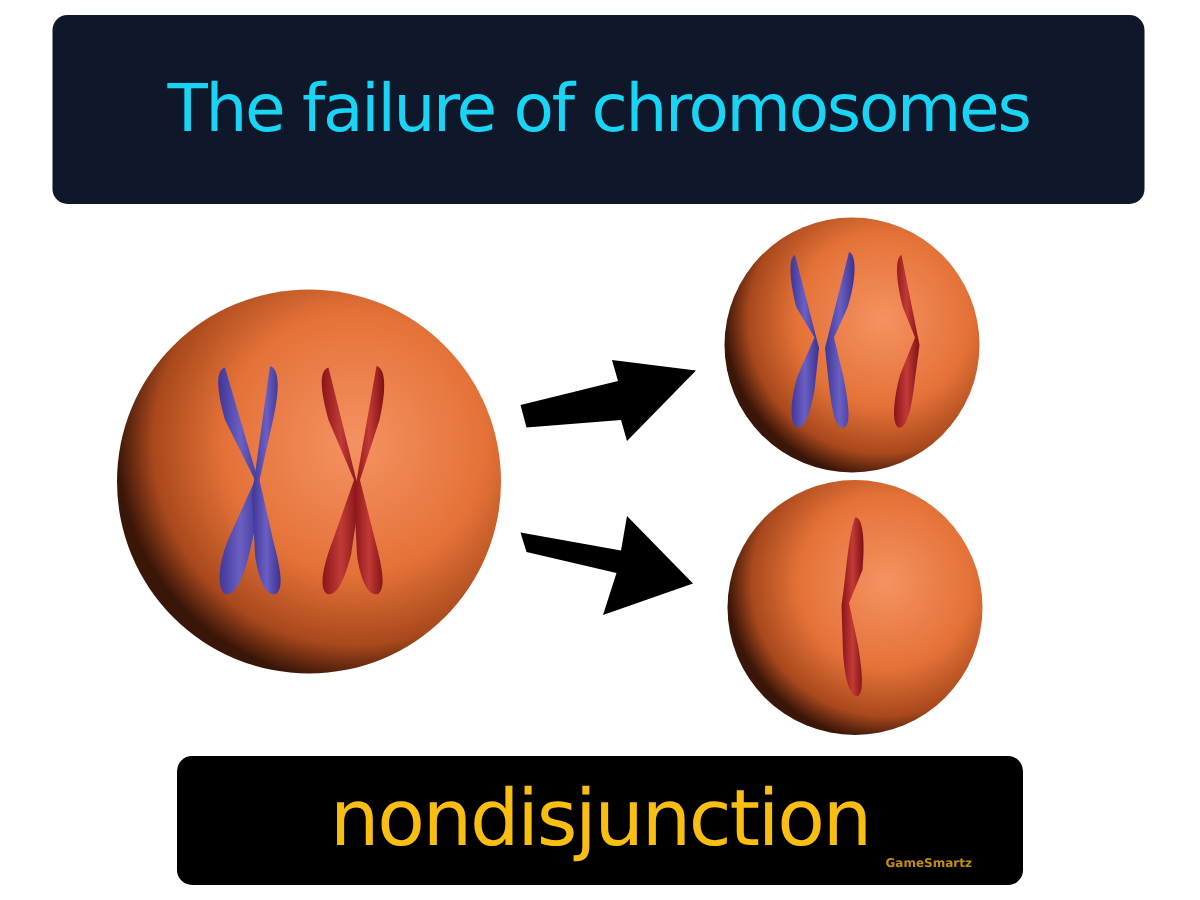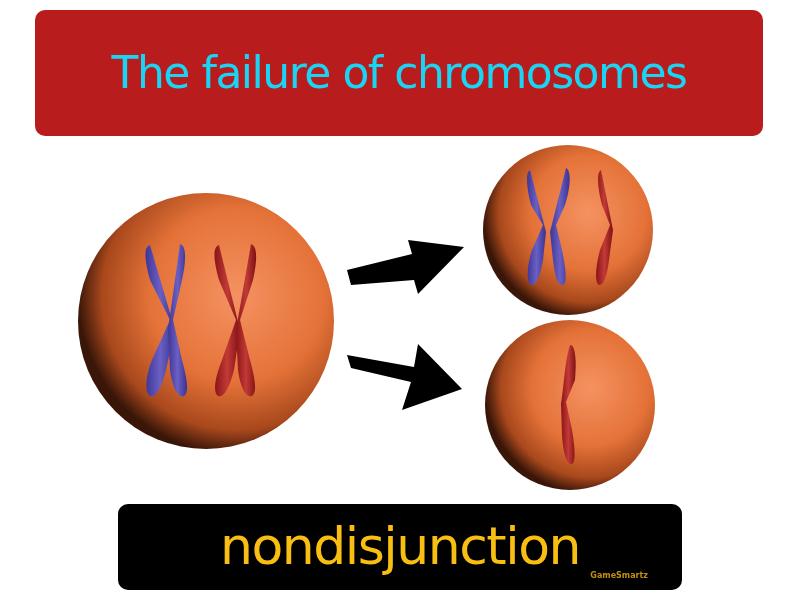--- a/index.html
+++ b/index.html
@@ -1,17 +1,17 @@
 <!DOCTYPE html>
 <html><head>
 <meta charset="utf-8">
 <style>
   html,body{margin:0;padding:0;background:#ffffff;}
   body{width:800px;height:600px;position:relative;overflow:hidden;font-family:"DejaVu Sans","Liberation Sans",sans-serif;}
-  .def-box{position:absolute;left:35px;top:10px;width:728px;height:126px;background:#b91c1c;border-radius:10px;
+  .def-box{position:absolute;left:35px;top:10px;width:728px;height:126px;background:#0f172a;border-radius:10px;
     display:flex;flex-direction:column;justify-content:center;align-items:center;}
   .def-line{color:#19d5f5;font-size:44px;line-height:54px;letter-spacing:-1.5px;white-space:nowrap;}
   .term-box{position:absolute;left:118px;top:504px;width:564px;height:86px;background:#000;border-radius:10px;}
   .term{position:absolute;left:0;right:0;top:2px;text-align:center;color:#f8be12;font-size:52px;line-height:80px;letter-spacing:-1.5px;}
   .credit{position:absolute;right:34px;bottom:10px;color:#c28f0d;font-size:8px;font-weight:bold;}
   svg.diagram{position:absolute;left:0;top:0;}
 </style>
 </head>
 <body>
 

